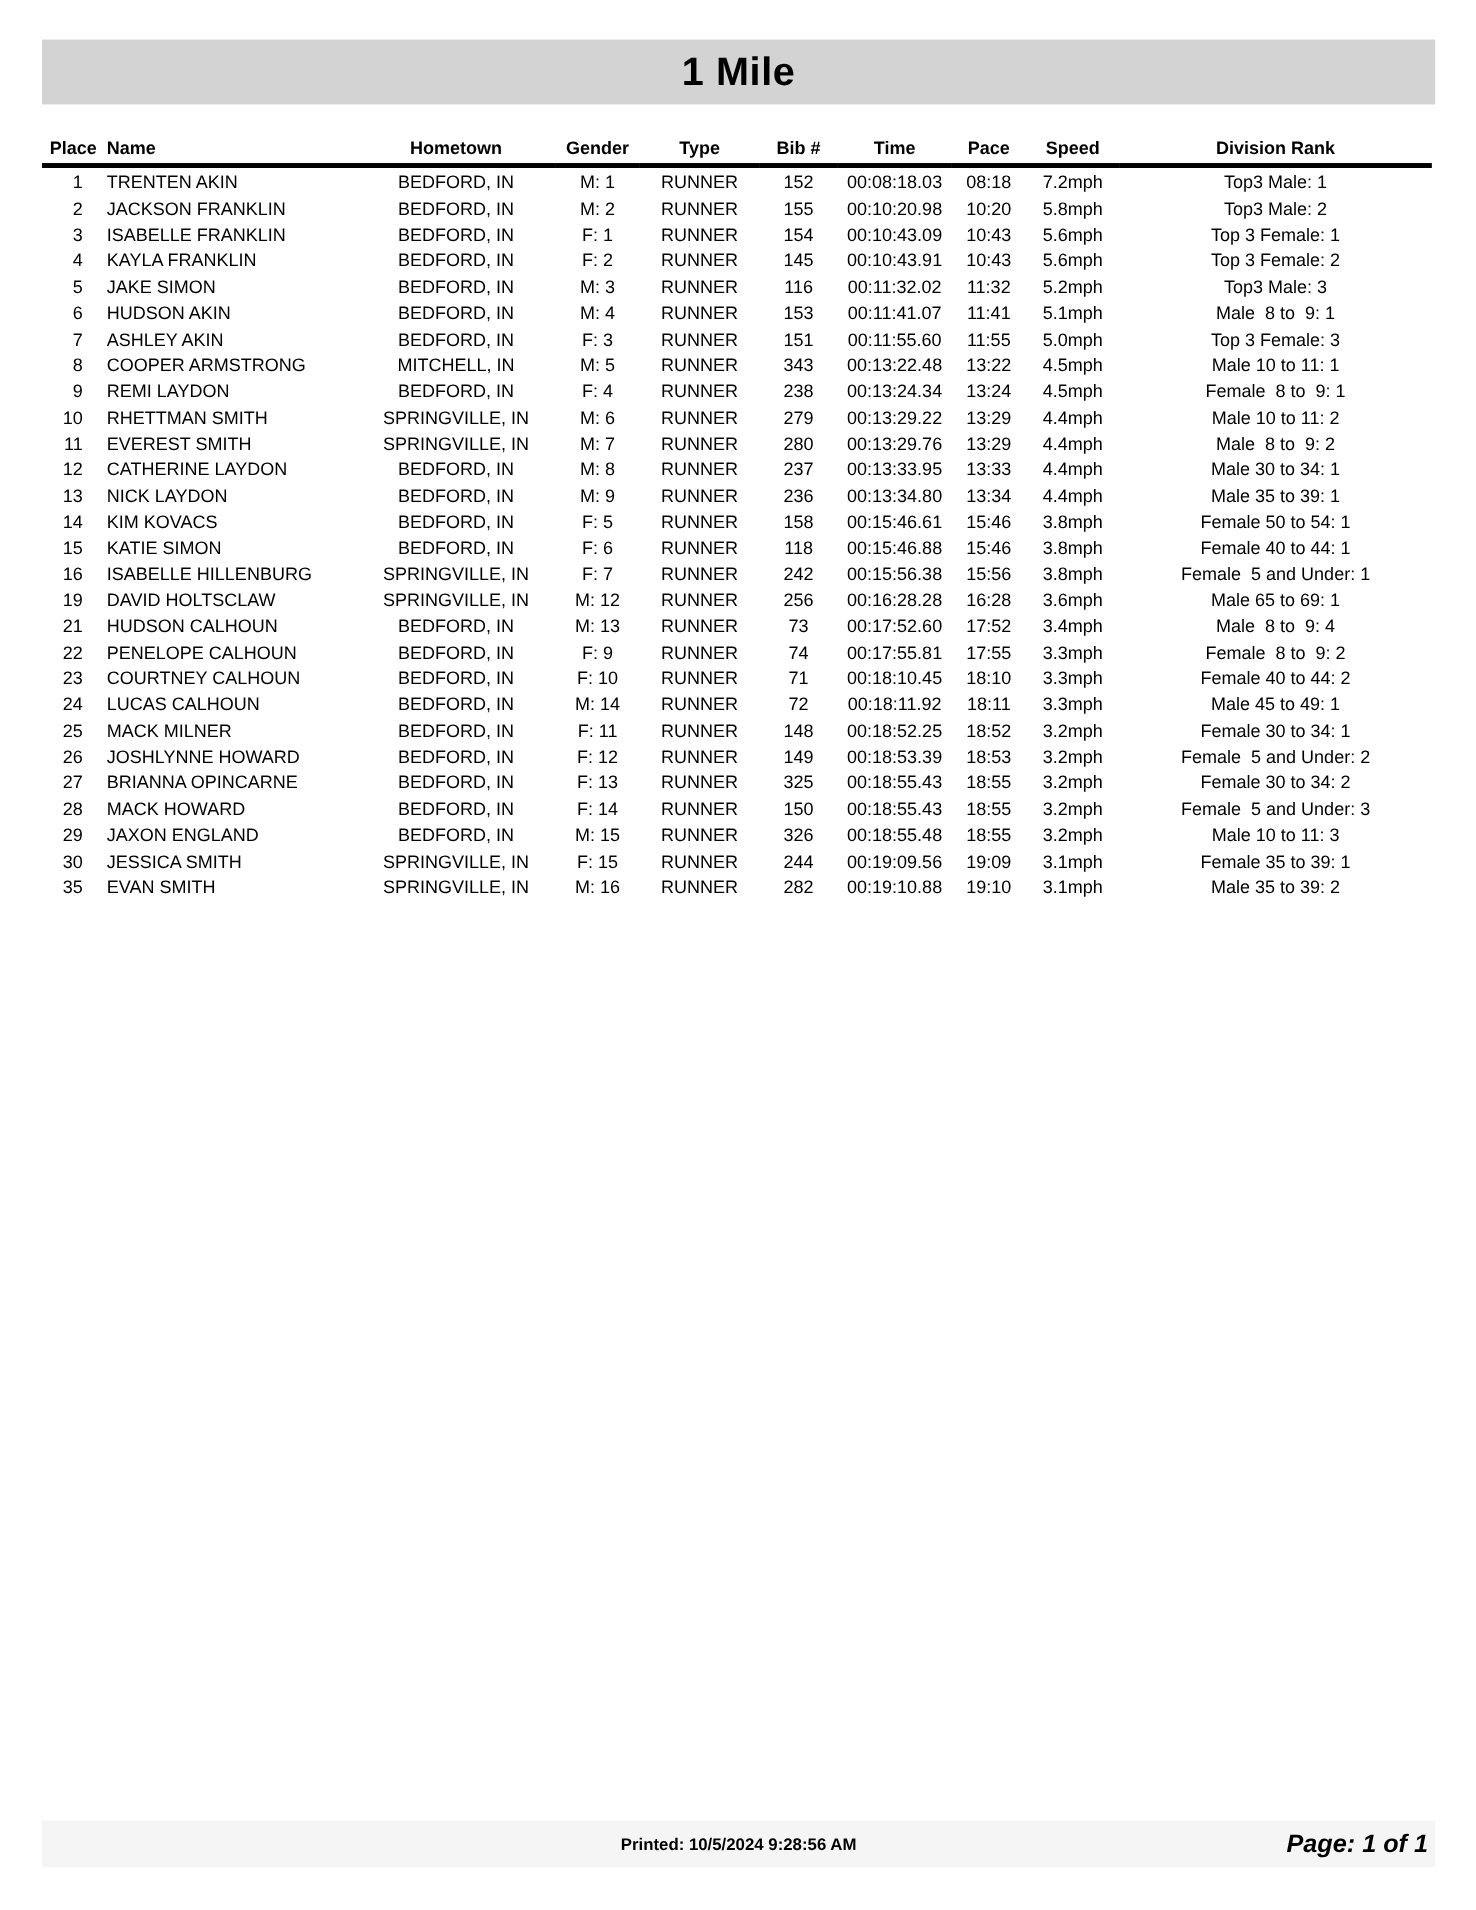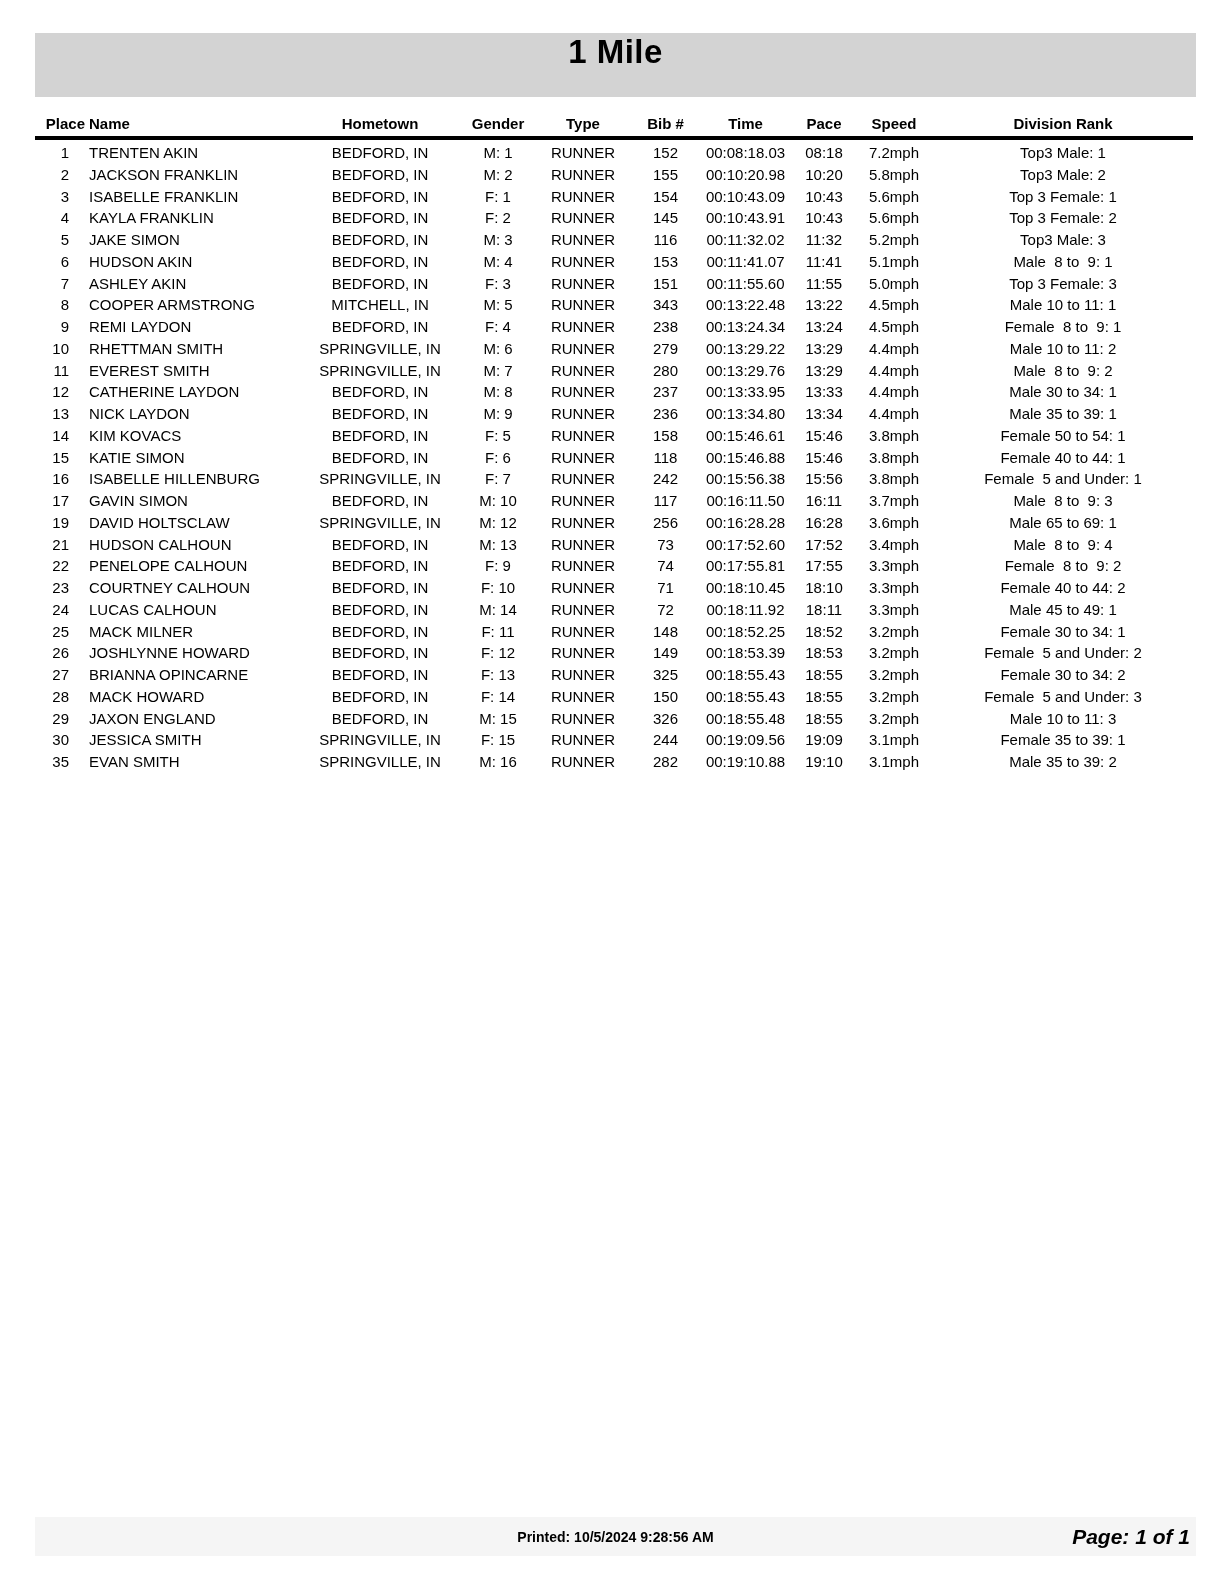--- a/index.html
+++ b/index.html
@@ -15,23 +15,24 @@
     position: relative;
     width: 1230px;
     height: 1592px;
     overflow: hidden;
   }
   .title-band {
     position: absolute;
     left: 35px;
     top: 33px;
     width: 1161px;
-    height: 64px;
+    height: 54px;
     background: var(--title-band-bg, #d3d3d3);
     display: flex;
+    align-items: center;
     justify-content: center;
   }
   .title-band .title-text {
     font-size: 33px;
     font-weight: bold;
     letter-spacing: 0.5px;
   }
   .table-wrap {
     position: absolute;
     left: 35px;
@@ -51,21 +52,21 @@
     border-bottom: 4px solid #000;
     white-space: pre;
   }
   table.results td {
     font-size: 15px;
     line-height: 21.75px;
     padding: 0;
     white-space: pre;
   }
   
-  .results th:nth-child(1) { text-align: right; padding-left: 2px; }
+  .results th:nth-child(1) { text-align: center; padding-left: 2px; }
   .results td:nth-child(1) { text-align: right; padding-right: 16px; }
   .results th:nth-child(2), .results td:nth-child(2) { text-align: left; padding-left: 4px; }
   .results th:nth-child(3), .results td:nth-child(3) { text-align: center; padding-left: 2px; }
   .results th:nth-child(4), .results td:nth-child(4),
   .results th:nth-child(5), .results td:nth-child(5),
   .results th:nth-child(6), .results td:nth-child(6),
   .results th:nth-child(7), .results td:nth-child(7),
   .results th:nth-child(8), .results td:nth-child(8),
   .results th:nth-child(9), .results td:nth-child(9),
   .results th:nth-child(10), .results td:nth-child(10) { text-align: center; }
@@ -327,32 +328,20 @@
       <td>SPRINGVILLE, IN</td>
       <td>F: 7</td>
       <td>RUNNER</td>
       <td>242</td>
       <td>00:15:56.38</td>
       <td>15:56</td>
       <td>3.8mph</td>
       <td>Female  5 and Under: 1</td>
     </tr>
           <tr>
-      <td>17</td>
-      <td>GAVIN SIMON</td>
-      <td>BEDFORD, IN</td>
-      <td>M: 10</td>
-      <td>RUNNER</td>
-      <td>117</td>
-      <td>00:16:11.50</td>
-      <td>16:11</td>
-      <td>3.7mph</td>
-      <td>Male  8 to  9: 3</td>
-    </tr>
-          <tr>
       <td>19</td>
       <td>DAVID HOLTSCLAW</td>
       <td>SPRINGVILLE, IN</td>
       <td>M: 12</td>
       <td>RUNNER</td>
       <td>256</td>
       <td>00:16:28.28</td>
       <td>16:28</td>
       <td>3.6mph</td>
       <td>Male 65 to 69: 1</td>

